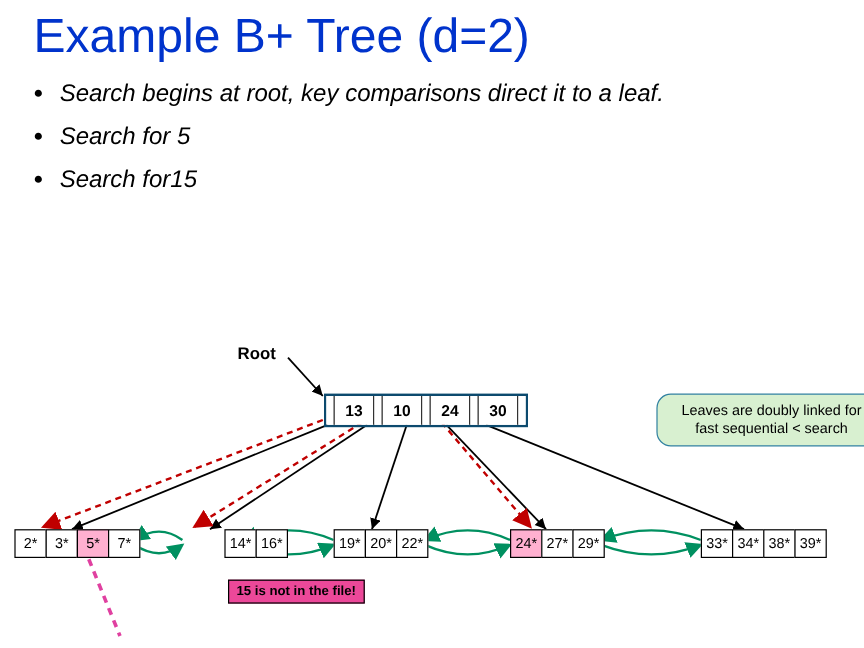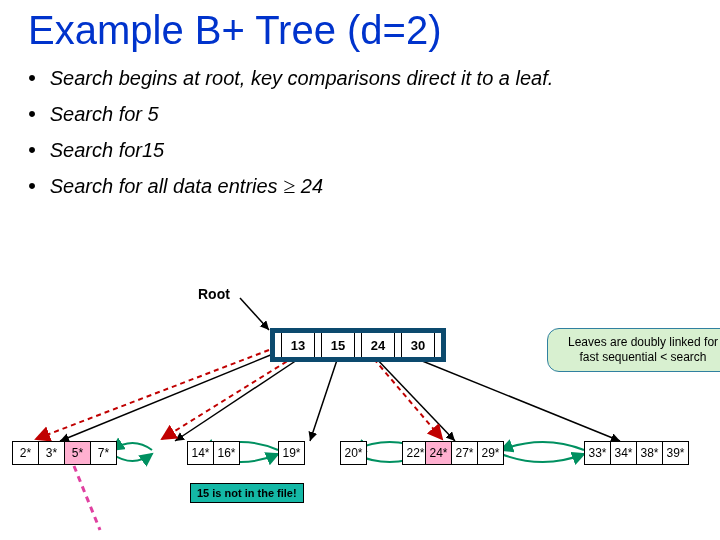--- a/index.html
+++ b/index.html
@@ -46,21 +46,21 @@
     height: 280px;
   }
   .root-label {
     position: absolute;
     font-weight: bold;
     font-size: 14px;
   }
   .node {
     position: absolute;
     display: flex;
-    border: 5px solid #0c4a6e;
+    border: 2px solid #0c4a6e;
   }
   .node .cell {
     width: 32px;
     height: 24px;
     border-right: 1px solid black;
     display: flex;
     align-items: center;
     justify-content: center;
     font-size: 13px;
     font-weight: bold;
@@ -90,21 +90,21 @@
     border: 1px solid #3080a0;
     border-radius: 12px;
     padding: 6px 10px;
     font-size: 12px;
     text-align: center;
     line-height: 1.25;
   }
   .notein {
     position: absolute;
     border: 1px solid black;
-    background: #14b8a6;
+    background: #ec4899;
     font-size: 11px;
     font-weight: bold;
     padding: 3px 6px;
   }
   svg.arrows {
     position: absolute;
     top: 0; left: 0;
     width: 720px; height: 280px;
     pointer-events: none;
   }
@@ -117,25 +117,20 @@
 <ul class="bullets">
   <li>
       <span>Search begins at root, key comparisons direct it to a leaf.</span>
     </li>
   <li>
       <span>Search for 5</span>
     </li>
   <li>
       <span>Search for15</span>
     </li>
-  <li>
-    <span>
-      <span>Search for all data entries </span><span class="ge">≥</span><span> 24</span>
-    </span>
-  </li>
 </ul>
 
 <div class="diagram">
 
   <svg class="arrows">
     <defs>
       <marker id="arr" markerWidth="8" markerHeight="8" refX="6" refY="3" orient="auto">
         <path d="M0,0 L6,3 L0,6 Z" fill="black"></path>
       </marker>
       <marker id="arrR" markerWidth="10" markerHeight="10" refX="7" refY="4" orient="auto">
@@ -172,41 +167,41 @@
     <path d="M501,186 Q543,202 584,186" stroke="#009060" stroke-width="2" fill="none" marker-end="url(#arrG)"></path>
     <path d="M584,182 Q543,166 501,182" stroke="#009060" stroke-width="2" fill="none" marker-end="url(#arrG)"></path>
   </svg>
 
   <div class="root-label" style="left:198px; top:18px;">Root</div>
 
   <div class="node" style="left:270px; top:60px;">
     <div class="cell" style="width:6px"></div>
     <div class="cell">13</div>
     <div class="cell" style="width:6px"></div>
-    <div class="cell">15</div>
+    <div class="cell">10</div>
     <div class="cell" style="width:6px"></div>
     <div class="cell">24</div>
     <div class="cell" style="width:6px"></div>
     <div class="cell">30</div>
     <div class="cell" style="width:6px"></div>
   </div>
 
   <div class="leaf" style="left:12px; top:173px;">
     <div class="cell">2*</div>
     <div class="cell">3*</div>
     <div class="cell pink">5*</div>
     <div class="cell">7*</div>
   </div>
 
   <div class="leaf" style="left:152px; top:173px;margin-left:35px;">
     <div class="cell">14*</div>
     <div class="cell">16*</div>
   </div>
 
-  <div class="leaf" style="left:278px; top:173px;gap:36px;">
+  <div class="leaf" style="left:278px; top:173px;">
     <div class="cell">19*</div>
     <div class="cell">20*</div>
     <div class="cell">22*</div>
   </div>
 
   <div class="leaf" style="left:425px; top:173px;">
     <div class="cell pink">24*</div>
     <div class="cell">27*</div>
     <div class="cell">29*</div>
   </div>

